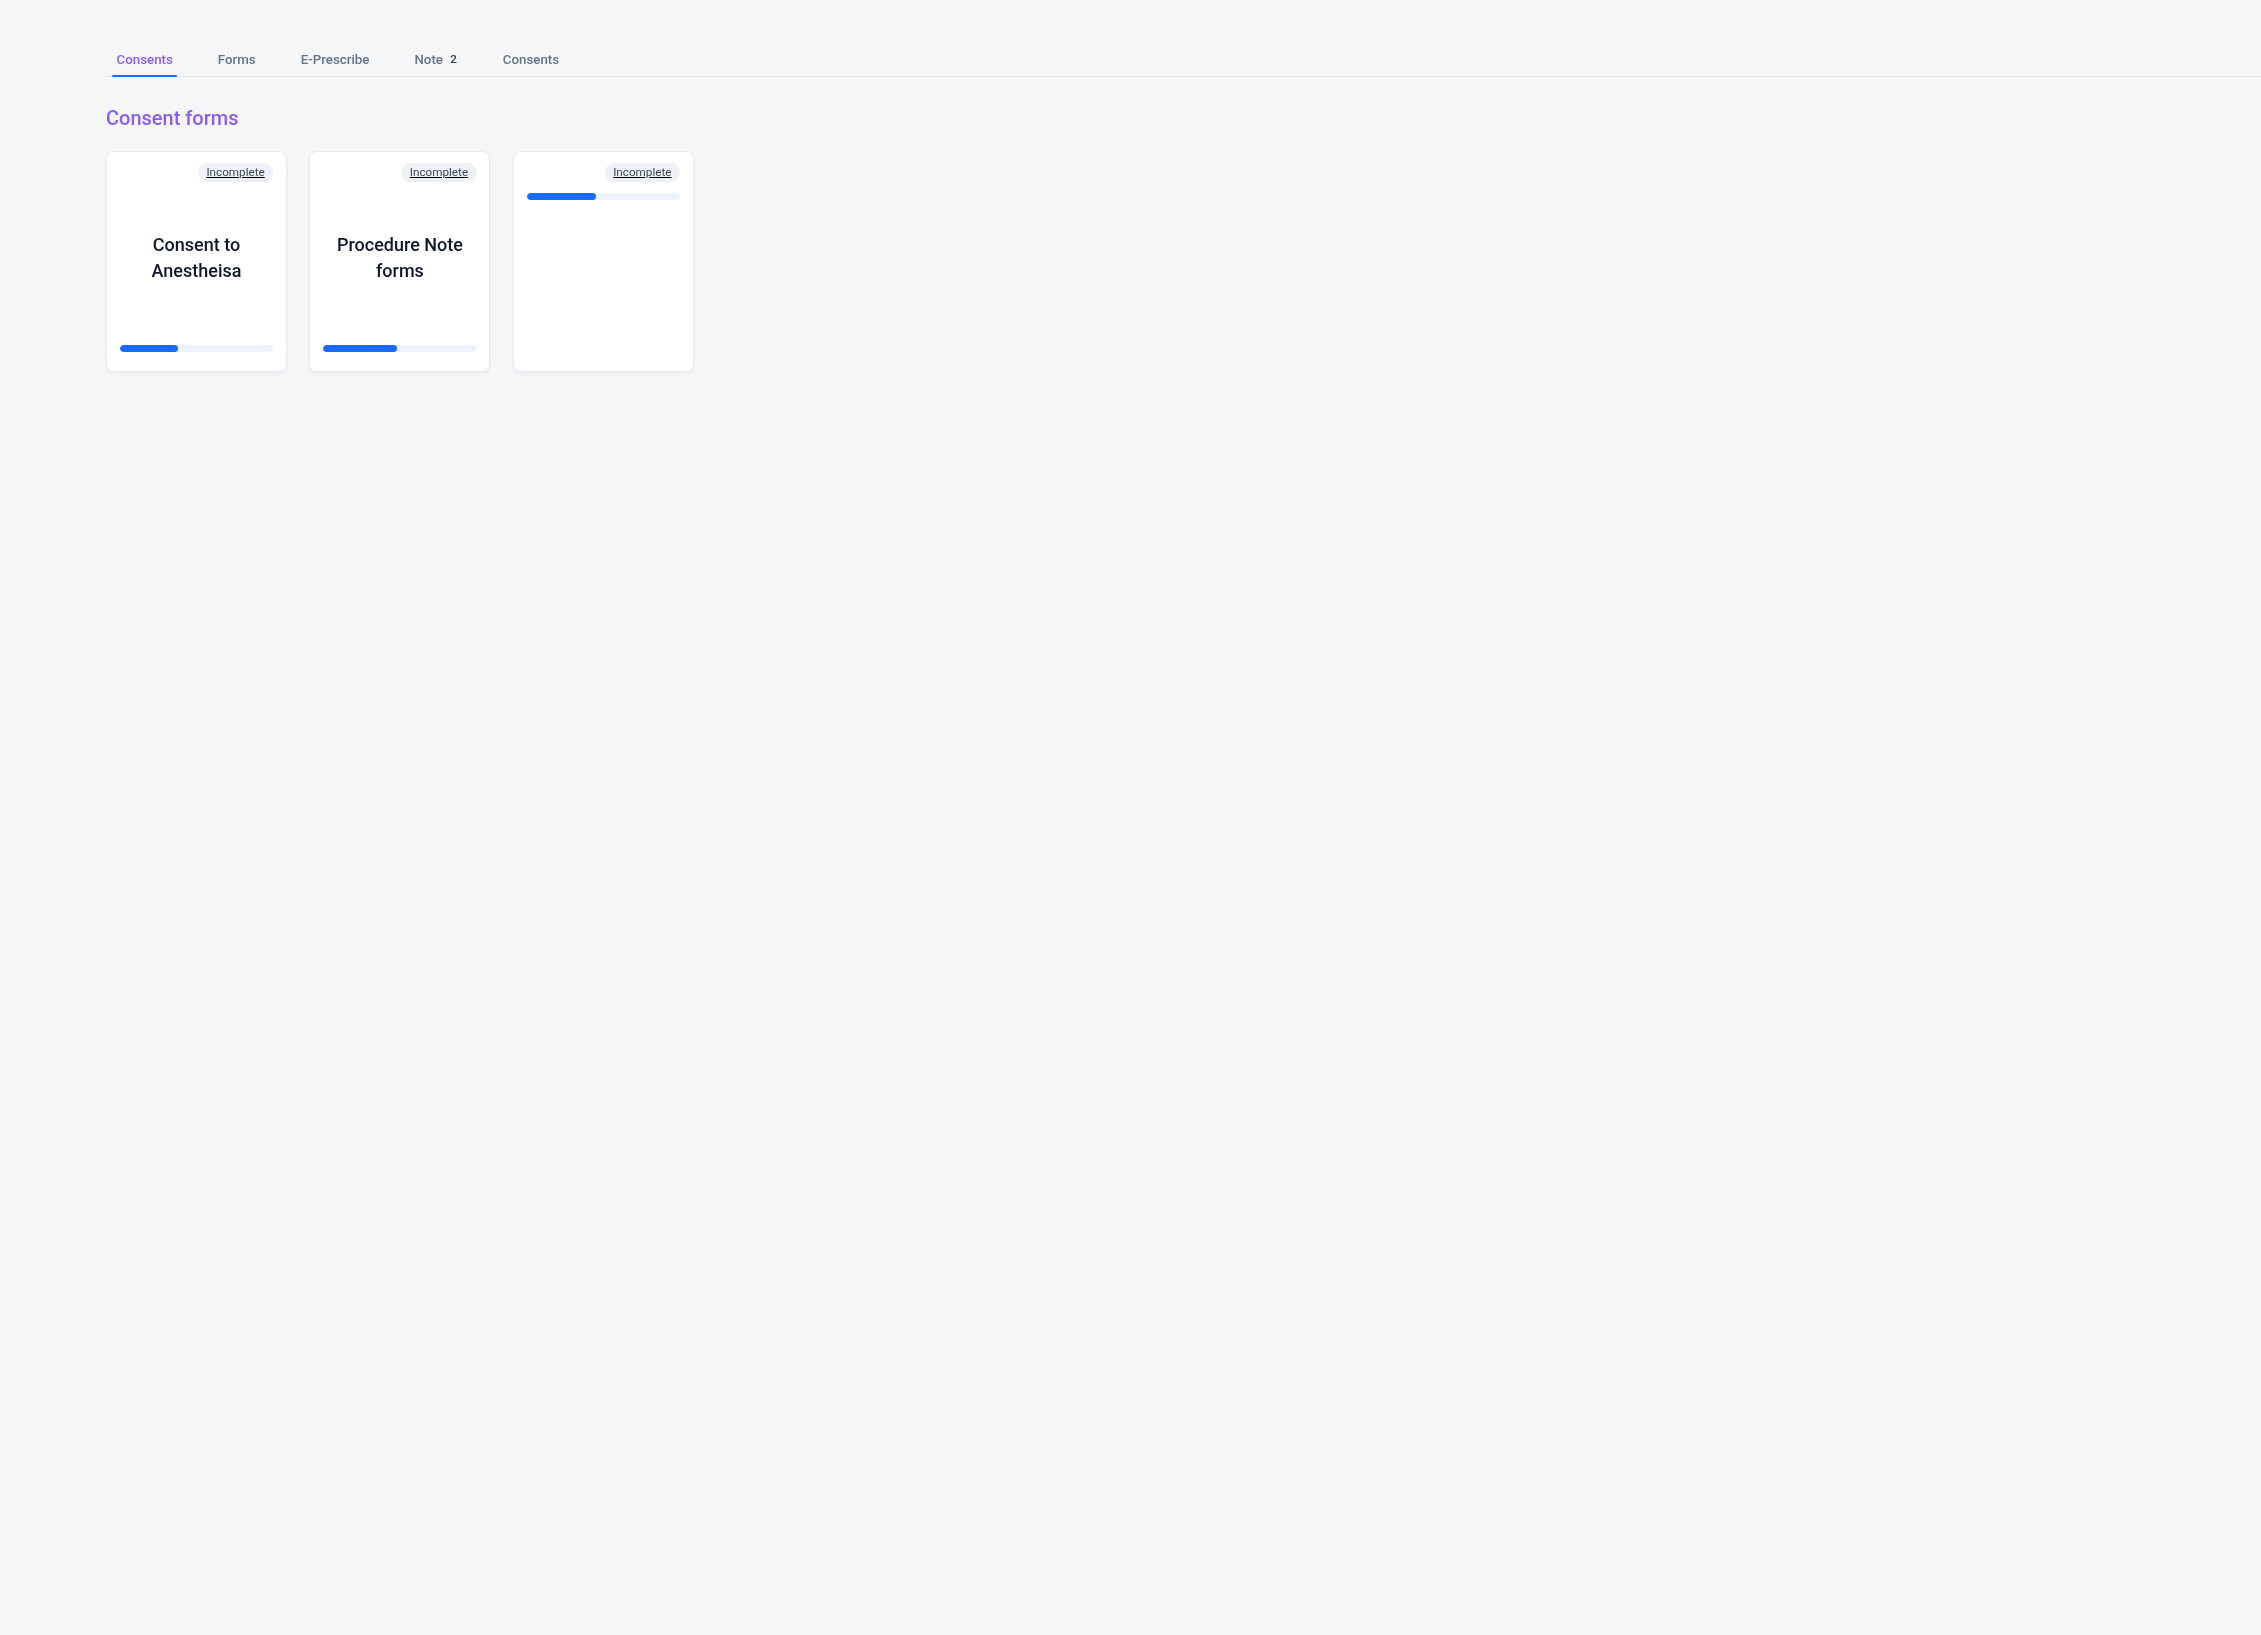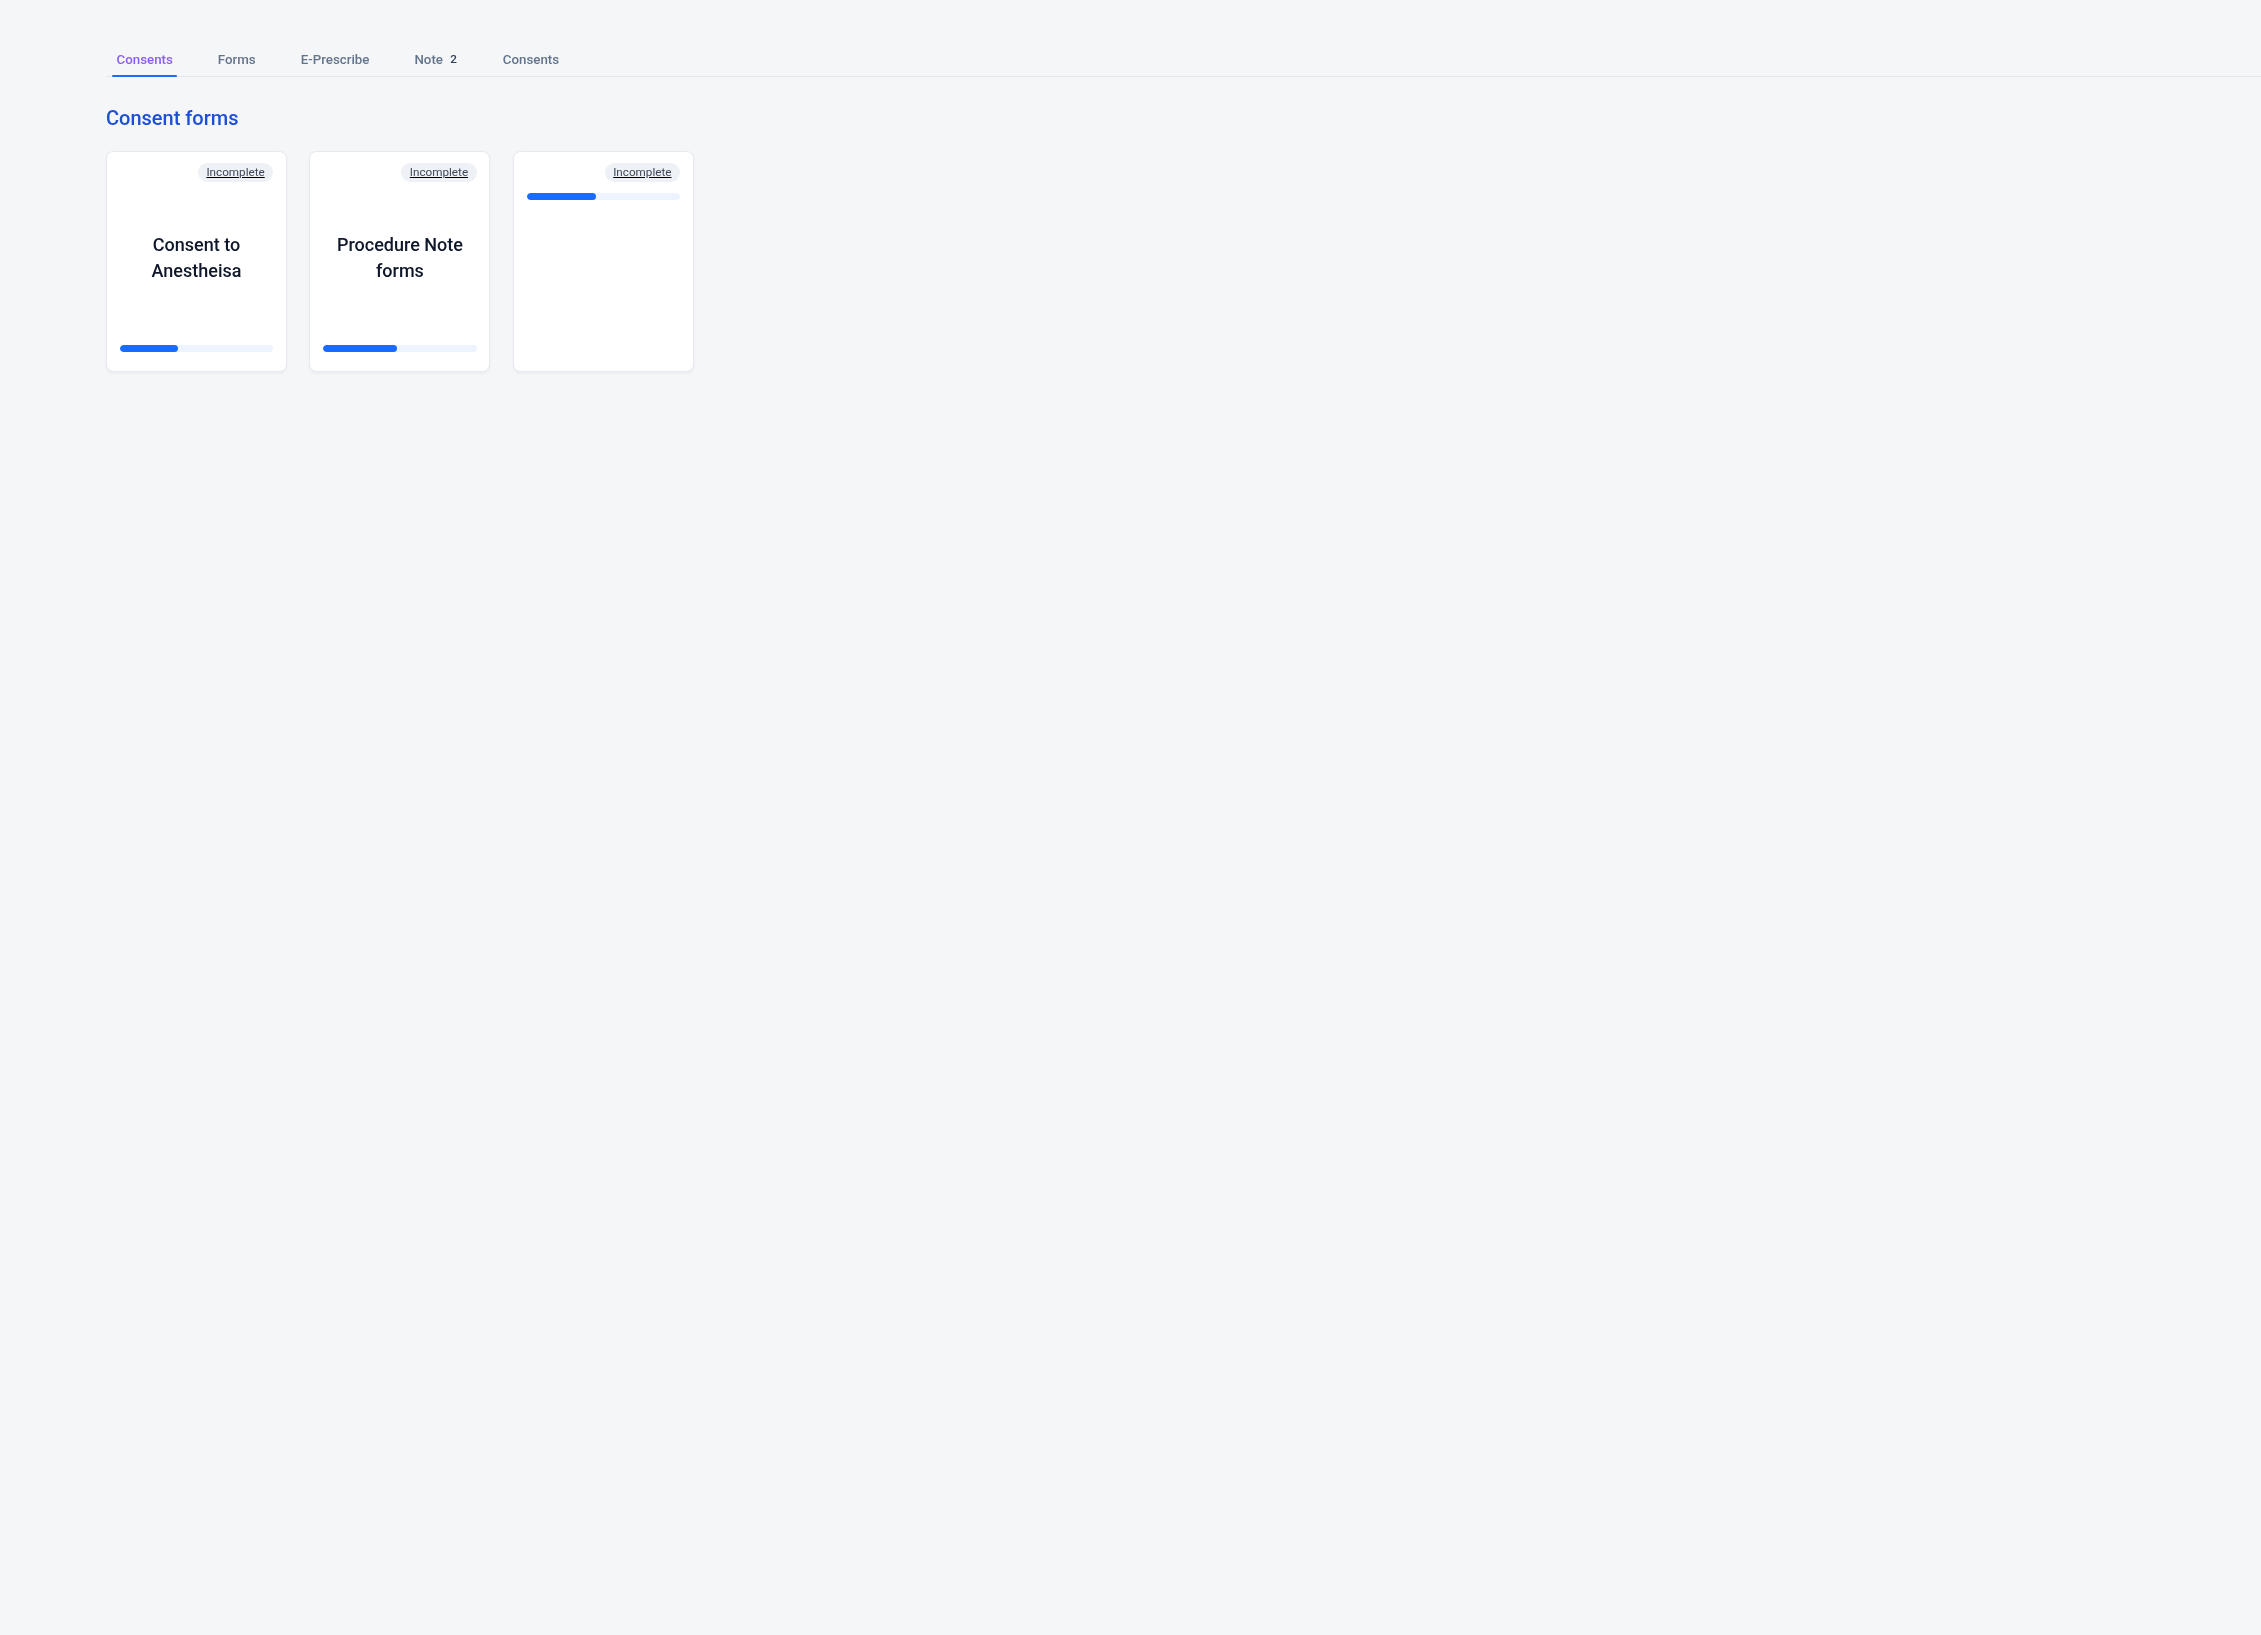--- a/index.html
+++ b/index.html
@@ -54,21 +54,21 @@
       align-items: center;
       justify-content: center;
       font-size: 11.7px;
       color: #334155;
       font-weight: 500;
       min-width: 8.5px;
     }
     .section-title {
       font-size: 20px;
       font-weight: 500;
-      color: #1d4ed8;
+      color: #8b5cf6;
       margin: 29px 0 21px 0;
     }
     .cards {
       display: flex;
       gap: 22.4px;
     }
     .card {
       background: #ffffff;
       border: 0.5px solid #e6e9ef;
       border-radius: 7.5px;

